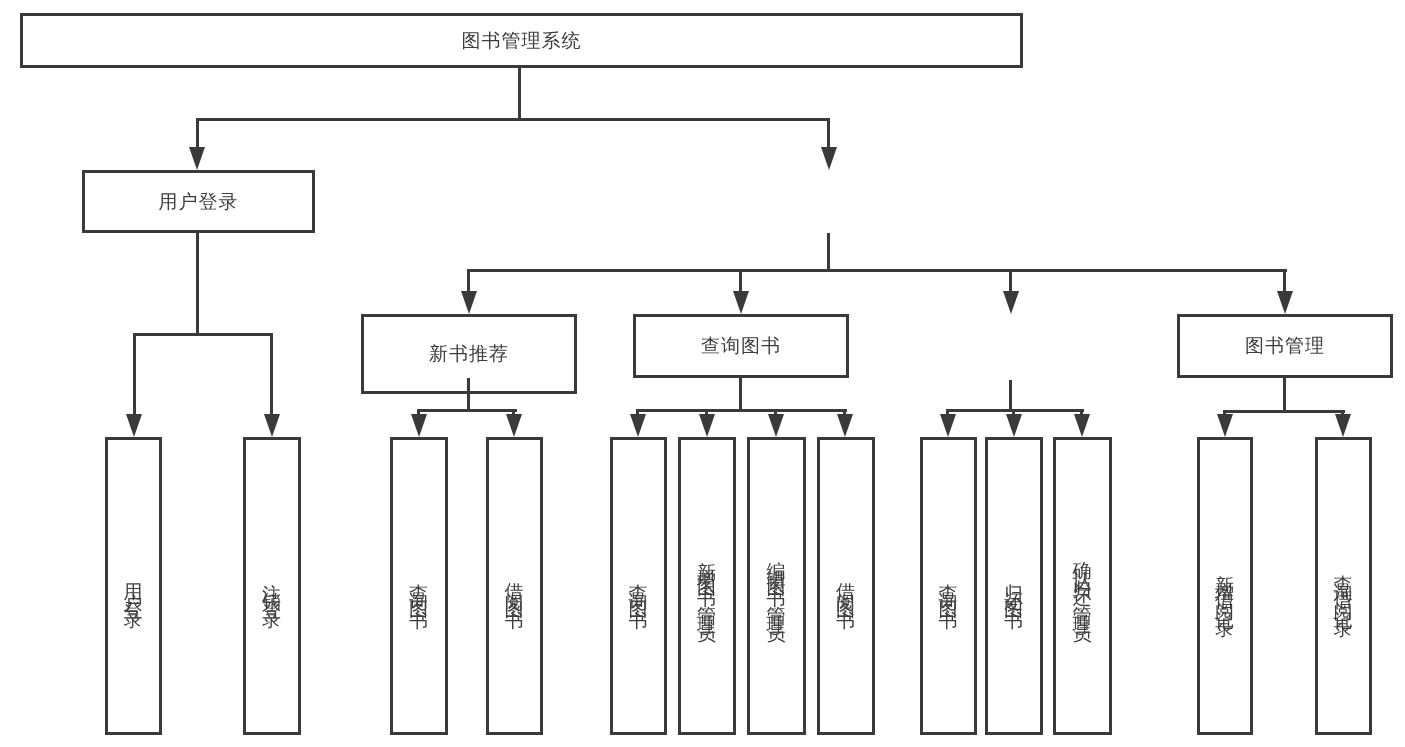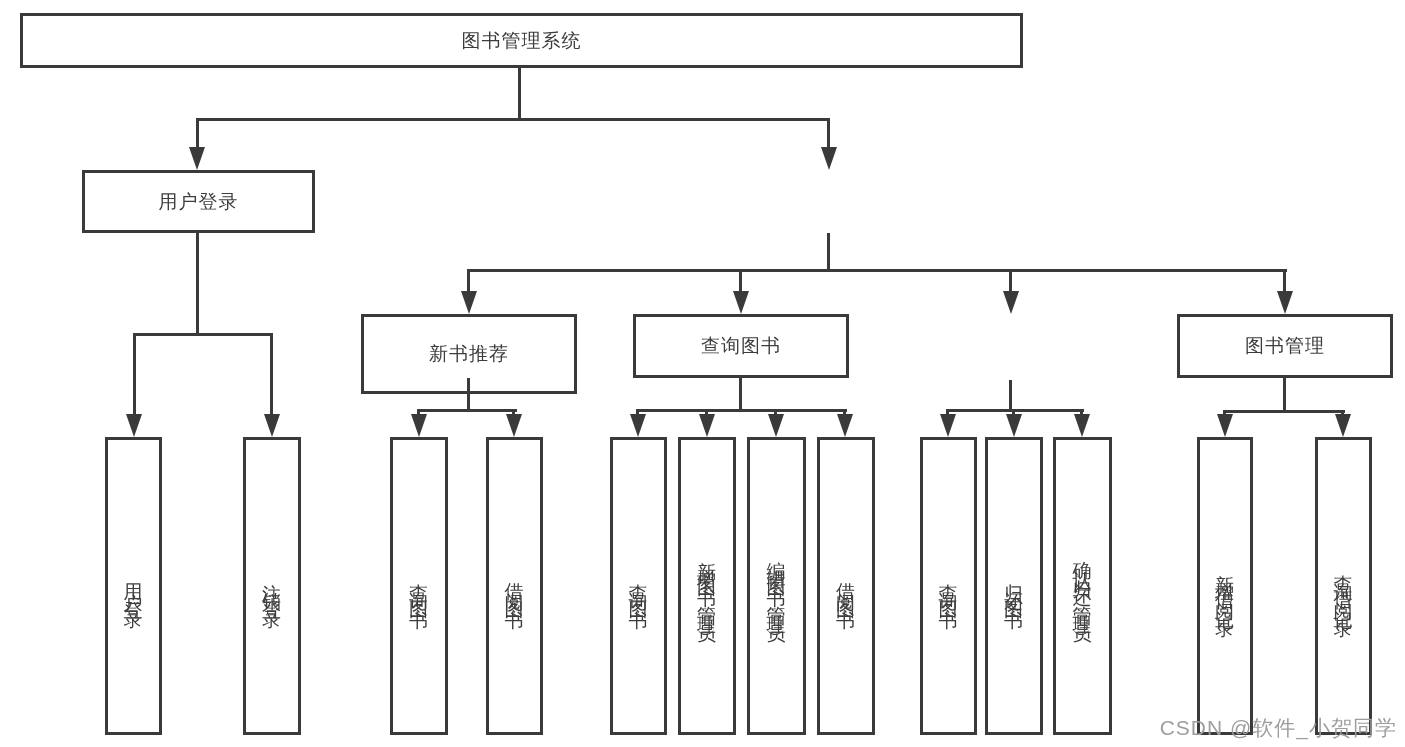--- a/index.html
+++ b/index.html
@@ -152,15 +152,14 @@
     <span class="vtext">确认归还（管理员）</span>
   </div>
 
   <div class="box leaf" style="left:1197px;top:437px;width:56px;height:298px;">
     <span class="vtext">新增借阅记录</span>
   </div>
   <div class="box leaf" style="left:1315px;top:437px;width:57px;height:298px;">
     <span class="vtext">查询借阅记录</span>
   </div>
 
-  <div class="watermark">CSDN @软件_小贺同学</div>
 
 </div>
 
 </body></html>

